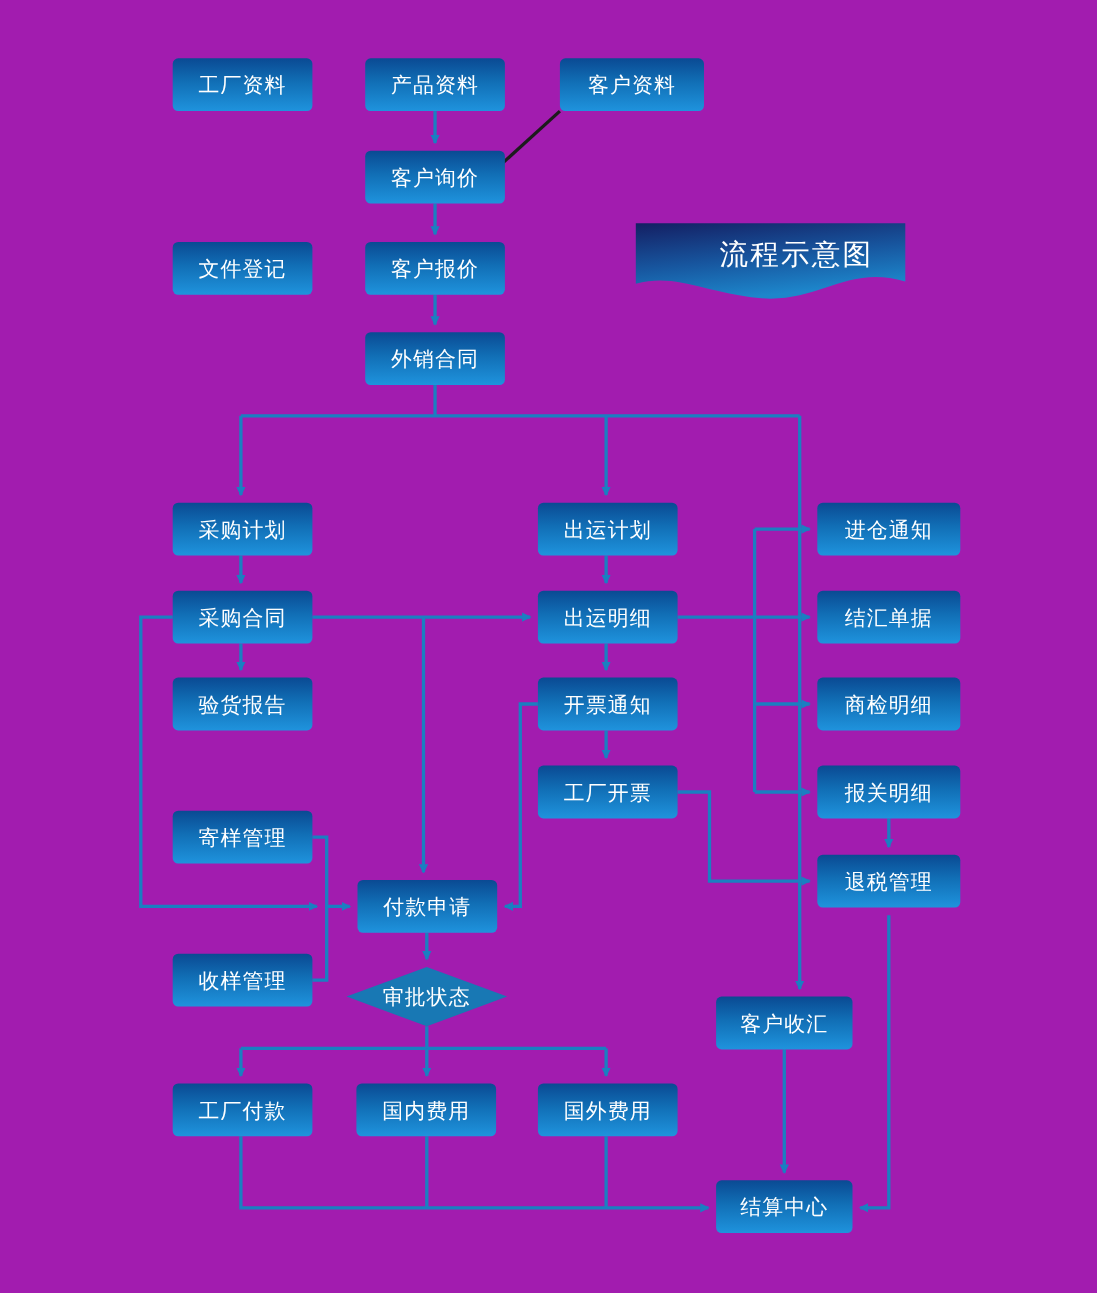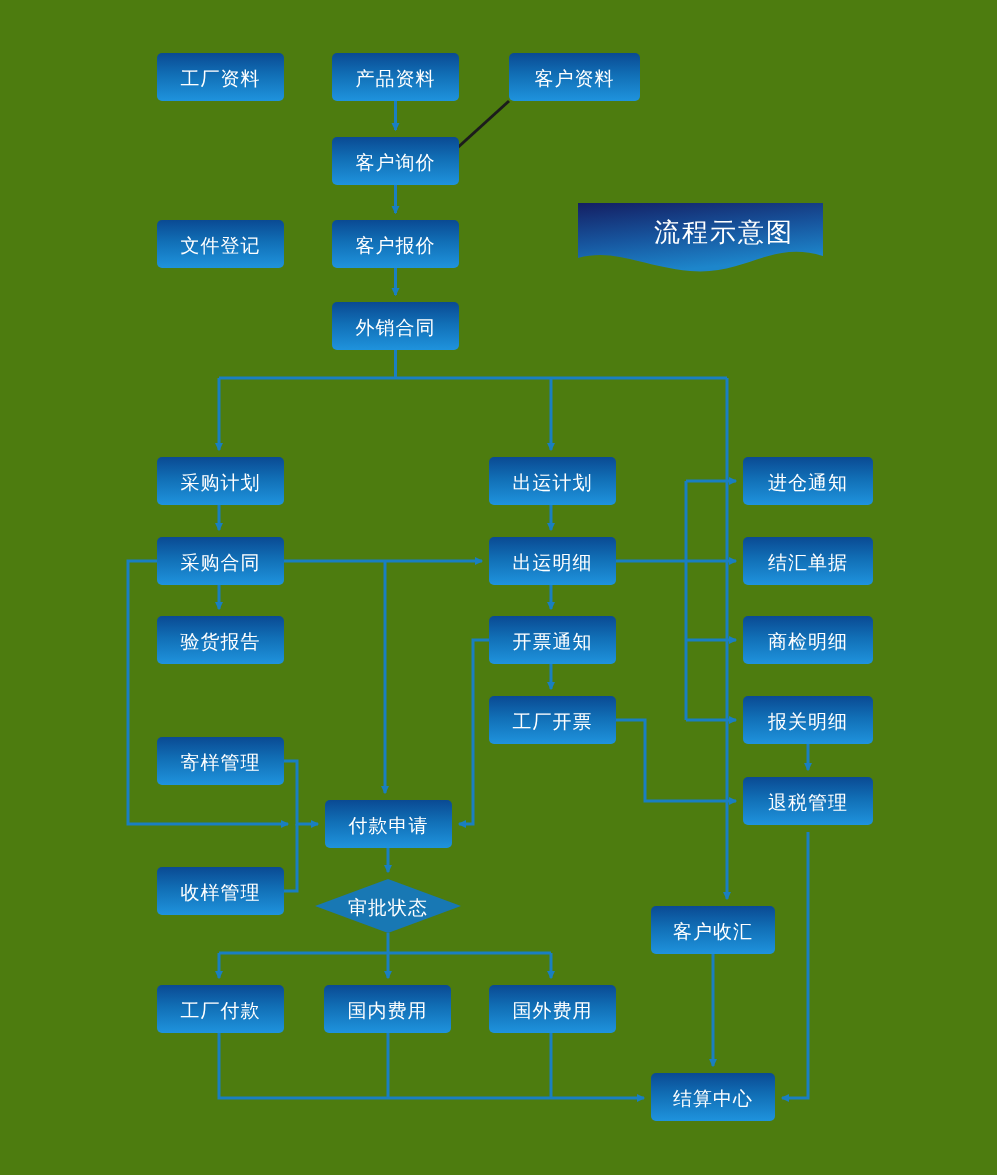--- a/index.html
+++ b/index.html
@@ -1,17 +1,17 @@
 <!DOCTYPE html>
 <html><head>
 <meta charset="utf-8">
 <style>
   html,body{margin:0;padding:0;background:#ffffff;}
   body{width:997px;height:1175px;font-family:"Liberation Sans","DejaVu Sans",sans-serif;}
-  #stage{position:relative;width:997px;height:1175px;overflow:hidden;background:#4d7c0f;}
+  #stage{position:relative;width:997px;height:1175px;overflow:hidden;background:#a21caf;}
   svg.layer{position:absolute;left:0;top:0;width:997px;height:1175px;}
   .nodelabel{
     fill:#ffffff;
     font-family:"DejaVu Sans","Liberation Sans",sans-serif;
     font-size:19px;
     text-anchor:middle;
     dominant-baseline:central;
     letter-spacing:1px;
   }
   .bannerlabel{

